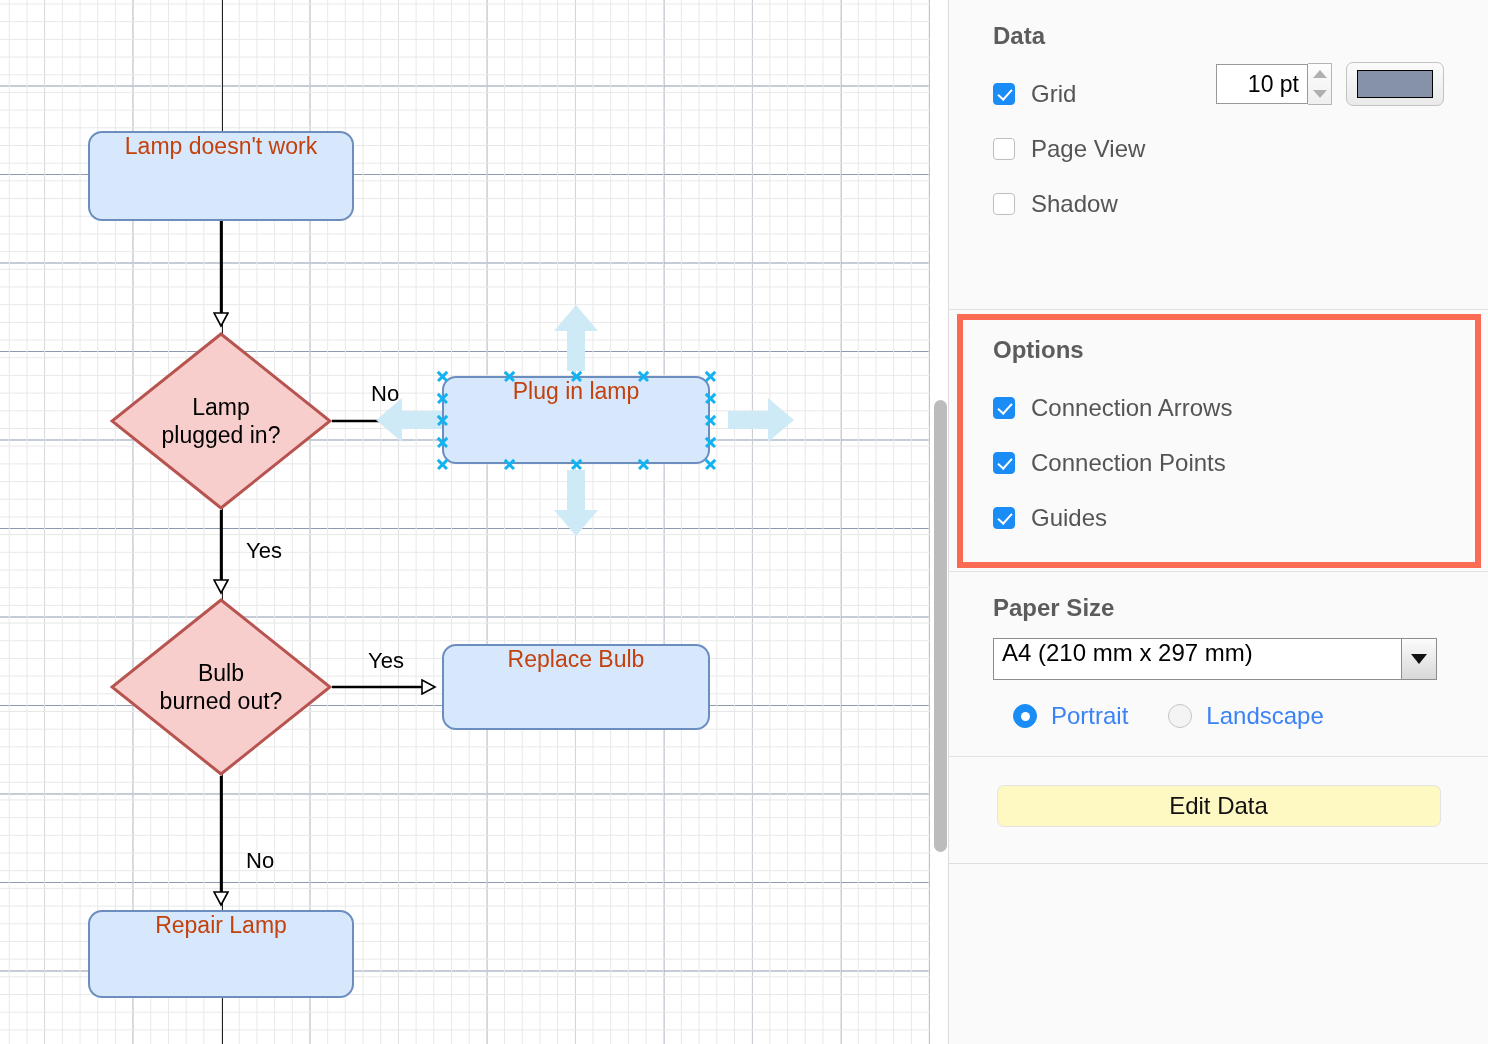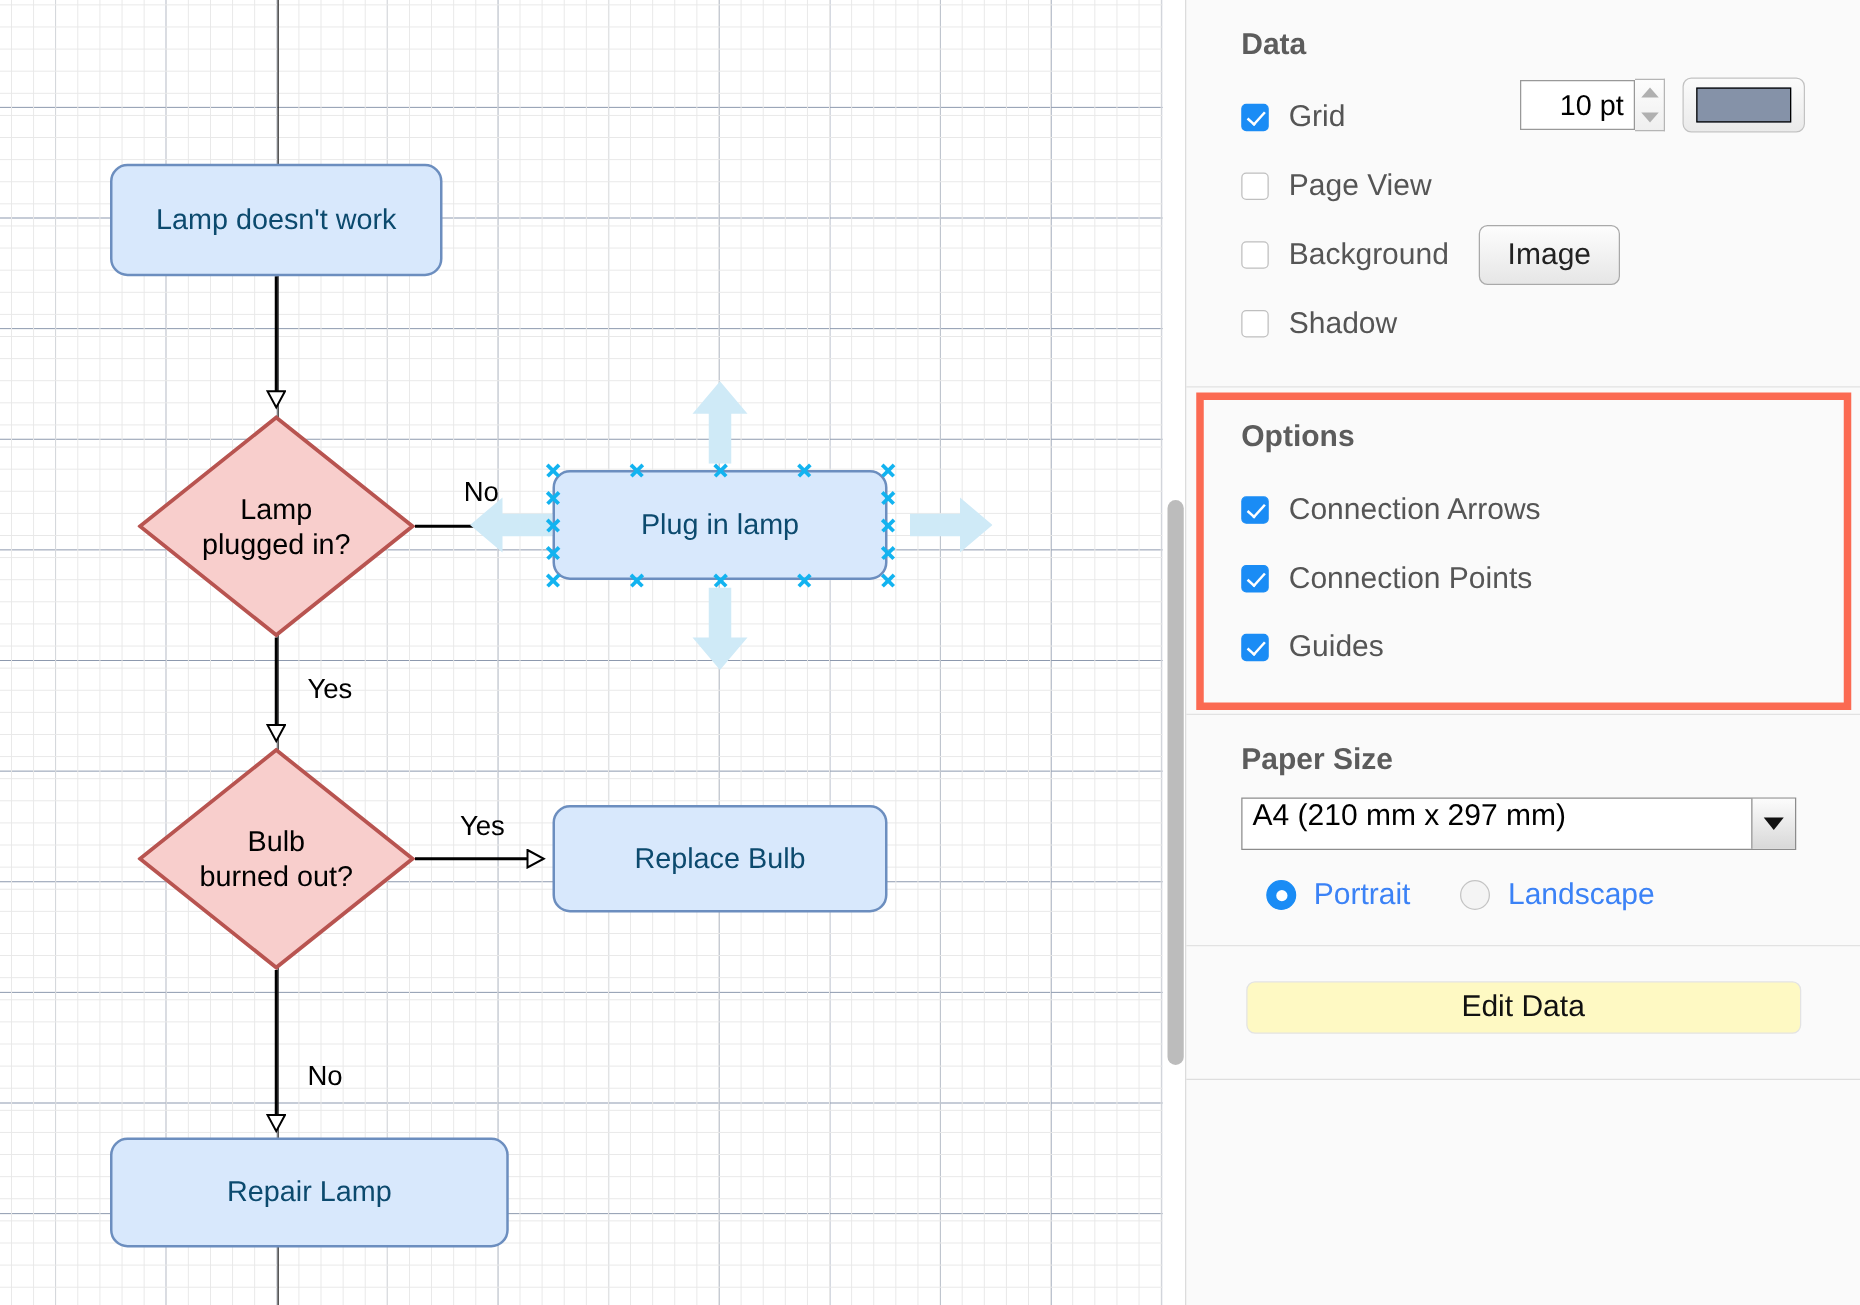--- a/index.html
+++ b/index.html
@@ -50,24 +50,23 @@
     width: 1px;
     height: 1044px;
     background: #222;
   }
 
   
   .node {
     position: absolute;
     box-sizing: border-box;
     display: flex;
-    align-items: center;
     justify-content: center;
     text-align: center;
-    color: #0c4a6e;
+    color: #c2410c;
     font-size: 23px;
     line-height: 1.2;
     white-space: pre-line;
   }
   .node-rect {
     background: #d8e8fc;
     border: 2px solid #6c8ebf;
     border-radius: 14px;
   }
 
@@ -452,21 +451,21 @@
         <polygon points="111,2 220,89 111,176 2,89" fill="#f8cecc" stroke="#b85450" stroke-width="3"></polygon>
       </svg>
       <div class="diamond-label">Bulb
 burned out?</div>
     </div>
 
     <div class="node node-rect" style="left:442px;top:644px;width:268px;height:86px;">
       <span>Replace Bulb</span>
     </div>
 
-    <div class="node node-rect" style="left:88px;top:910px;width:319px;height:88px;">
+    <div class="node node-rect" style="left:88px;top:910px;width:266px;height:88px;">
       <span>Repair Lamp</span>
     </div>
 
     <div class="edge-label" style="left:371px;top:381px;">No</div>
     <div class="edge-label" style="left:246px;top:538px;">Yes</div>
     <div class="edge-label" style="left:368px;top:648px;">Yes</div>
     <div class="edge-label" style="left:246px;top:848px;">No</div>
   </div>
 
   <div id="canvas-scrollbar"></div>
@@ -491,25 +490,20 @@
         <div class="color-swatch">
             <span></span>
           </div>
       </div>
 
       <div class="chk-row">
         <div class="chk off"></div>
         <div class="chk-label">Page View</div>
       </div>
 
-      <div class="chk-row">
-        <div class="chk off"></div>
-        <div class="chk-label">Background</div>
-        <div class="btn-small" style="margin-left:24px;">Image</div>
-      </div>
 
       <div class="chk-row">
         <div class="chk off"></div>
         <div class="chk-label">Shadow</div>
       </div>
     </div>
 
     <div id="options-section" class="section" style="height:262px;">
       <div id="options-highlight"></div>
       <div class="section-title" style="margin-top:4px;">Options</div>

